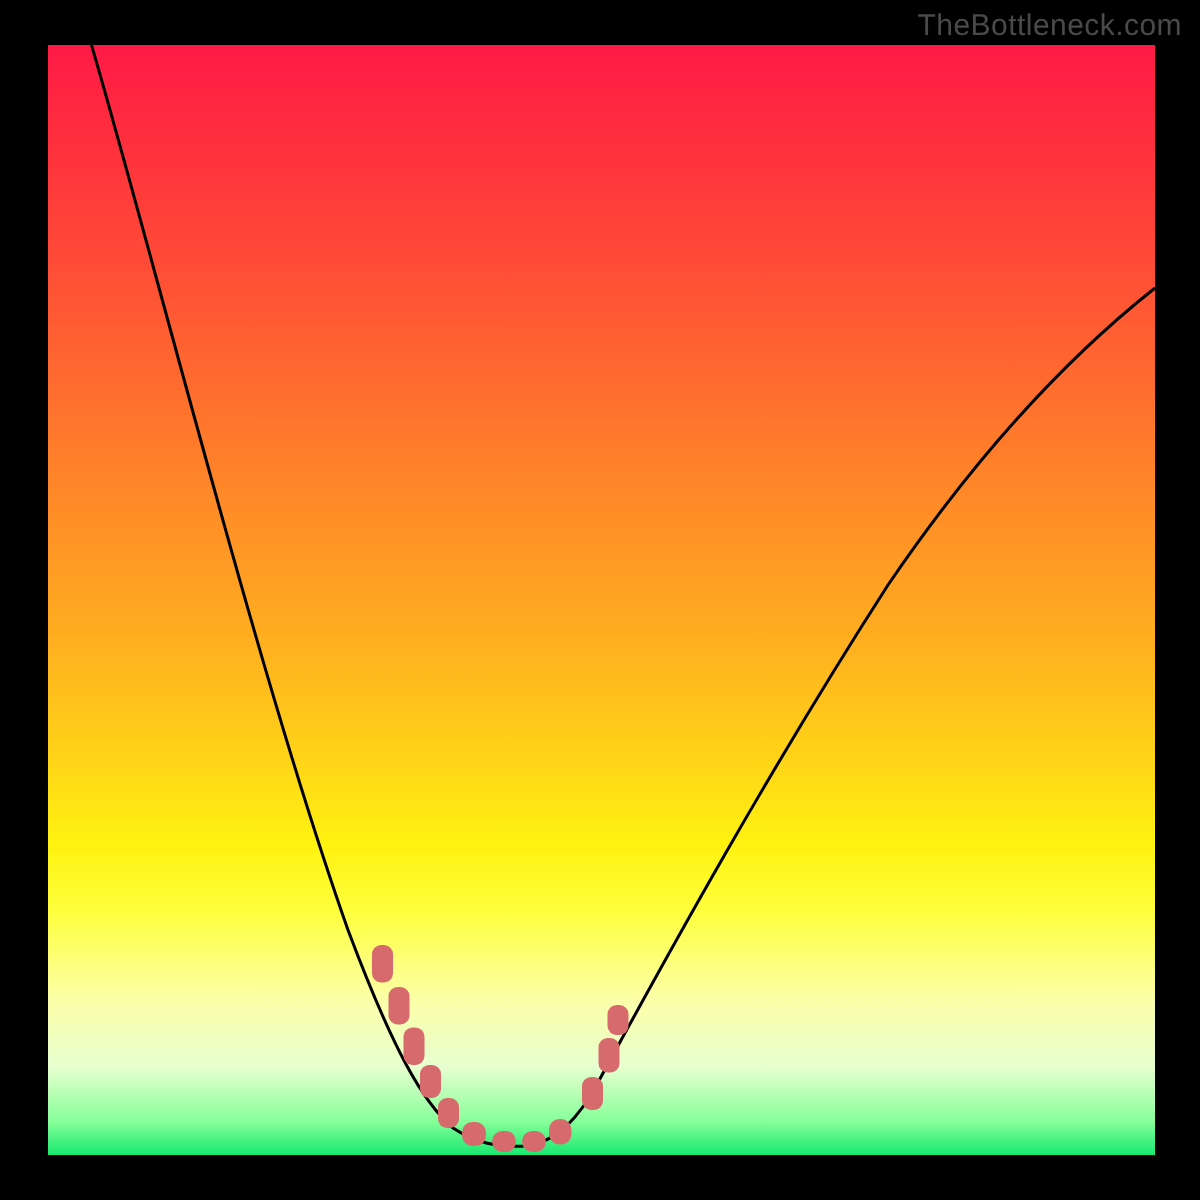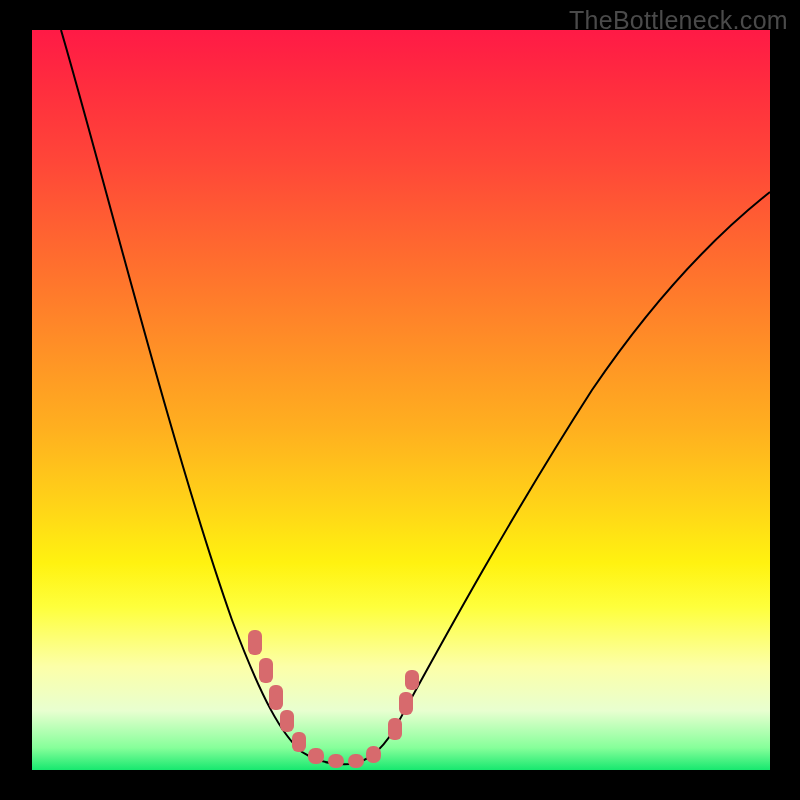--- a/index.html
+++ b/index.html
@@ -36,21 +36,21 @@
       #fcffa8 86%,
       #e8ffd0 92%,
       #86ff9a 97%,
       #17e86f 100%);
   }
   .watermark {
     position: absolute;
     top: 6px;
     right: 12px;
     color: #4a4a4a;
-    font-size: 25px;
+    font-size: 20px;
     font-weight: 500;
     letter-spacing: 0.3px;
   }
   svg.curve {
     position: absolute;
     left: 0;
     top: 0;
     width: 738px;
     height: 740px;
   }

